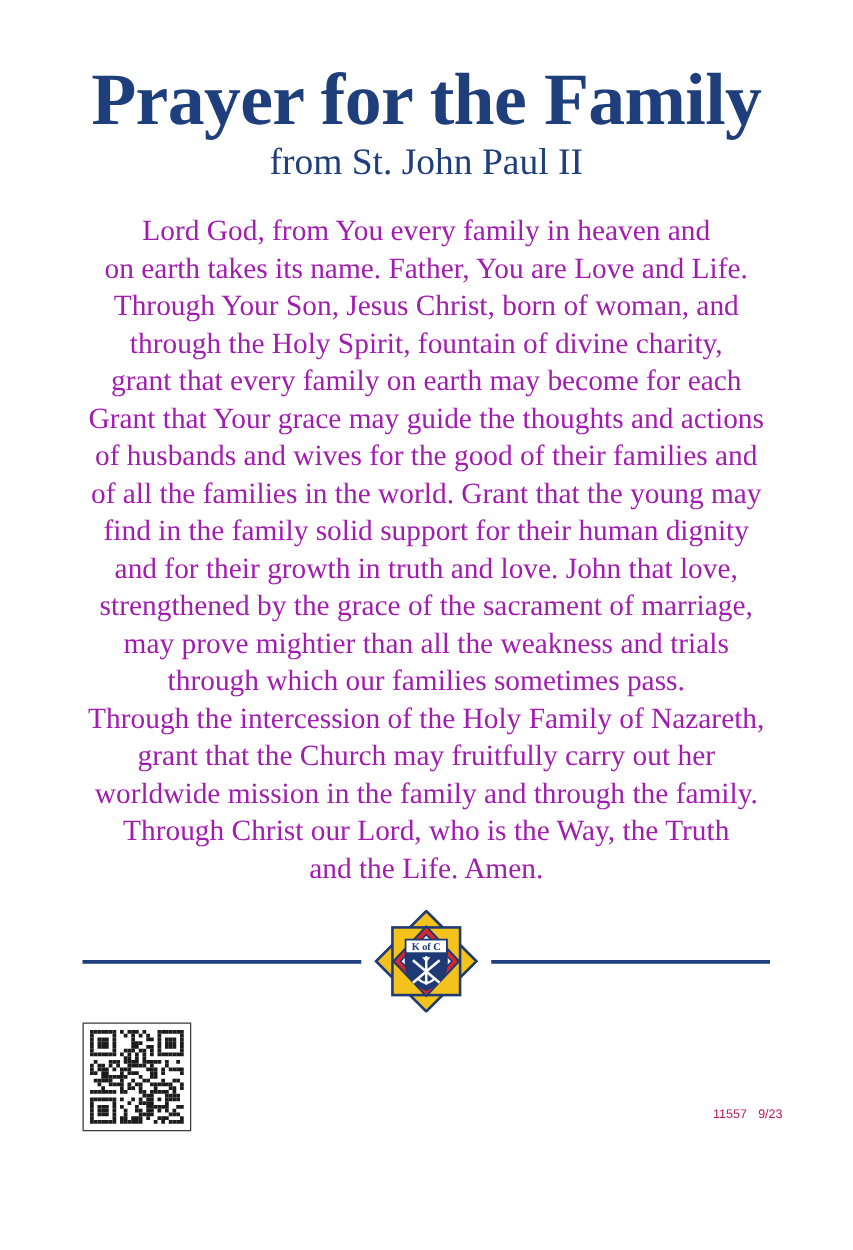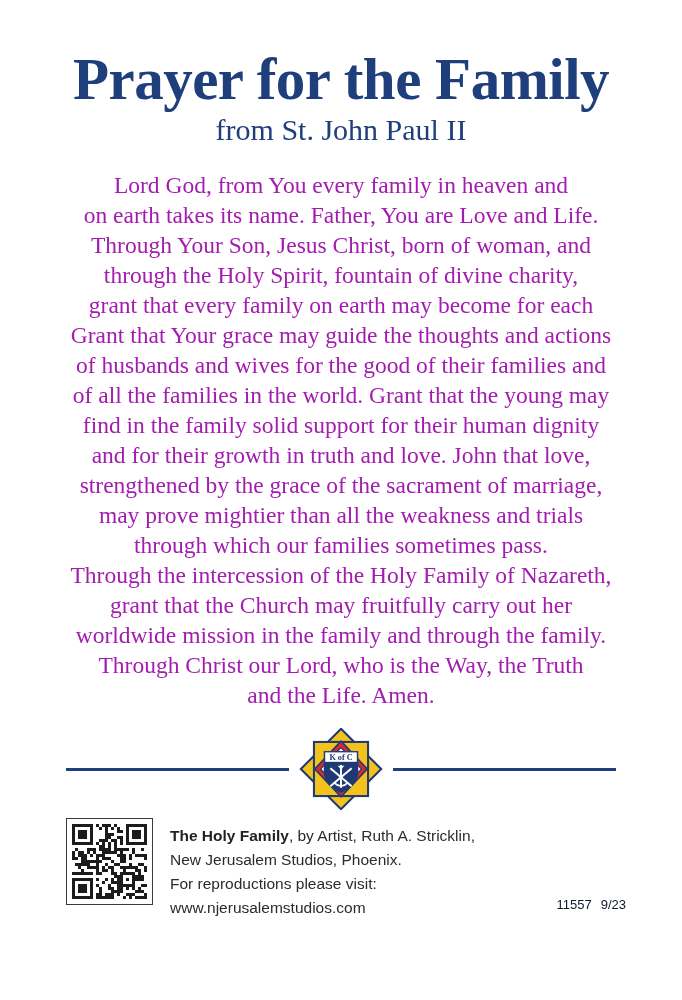--- a/index.html
+++ b/index.html
@@ -49,21 +49,21 @@
   .qr-grid i.on { background:#1c1c1c; }
   .credits {
     margin-left:17px; padding-top:6px;
     font-family:"Liberation Sans", sans-serif;
     font-size:15.5px; line-height:24px; color:#2b2b2b;
   }
   .credits b { font-weight:bold; color:#222; }
   .codes {
     margin-left:auto; align-self:flex-end; margin-bottom:8px;
     font-family:"Liberation Sans", sans-serif;
-    font-size:13px; color:#0f172a; white-space:nowrap;
+    font-size:10px; color:#be185d; white-space:nowrap;
   }
   .codes span + span { margin-left:9px; }
 </style>
 </head>
 <body>
 
 <div class="card">
 
   <div class="title-block">
     <div class="title">Prayer for the Family</div>
@@ -741,24 +741,18 @@
           <i class="on"></i>
           <i></i>
           <i class="on"></i>
           <i></i>
           <i class="on"></i>
           <i class="on"></i>
           <i class="on"></i>
           <i class="on"></i>
         </div>
     </div>
-    <div class="credits">
-      <div><b>The Holy Family</b><span>, by Artist, Ruth A. Stricklin,</span></div>
-      <div>New Jerusalem Studios, Phoenix.</div>
-      <div>For reproductions please visit:</div>
-      <div>www.njerusalemstudios.com</div>
-    </div>
     <div class="codes">
       <span>11557</span><span>9/23</span>
     </div>
   </div>
 
 </div>
 
 </body></html>

